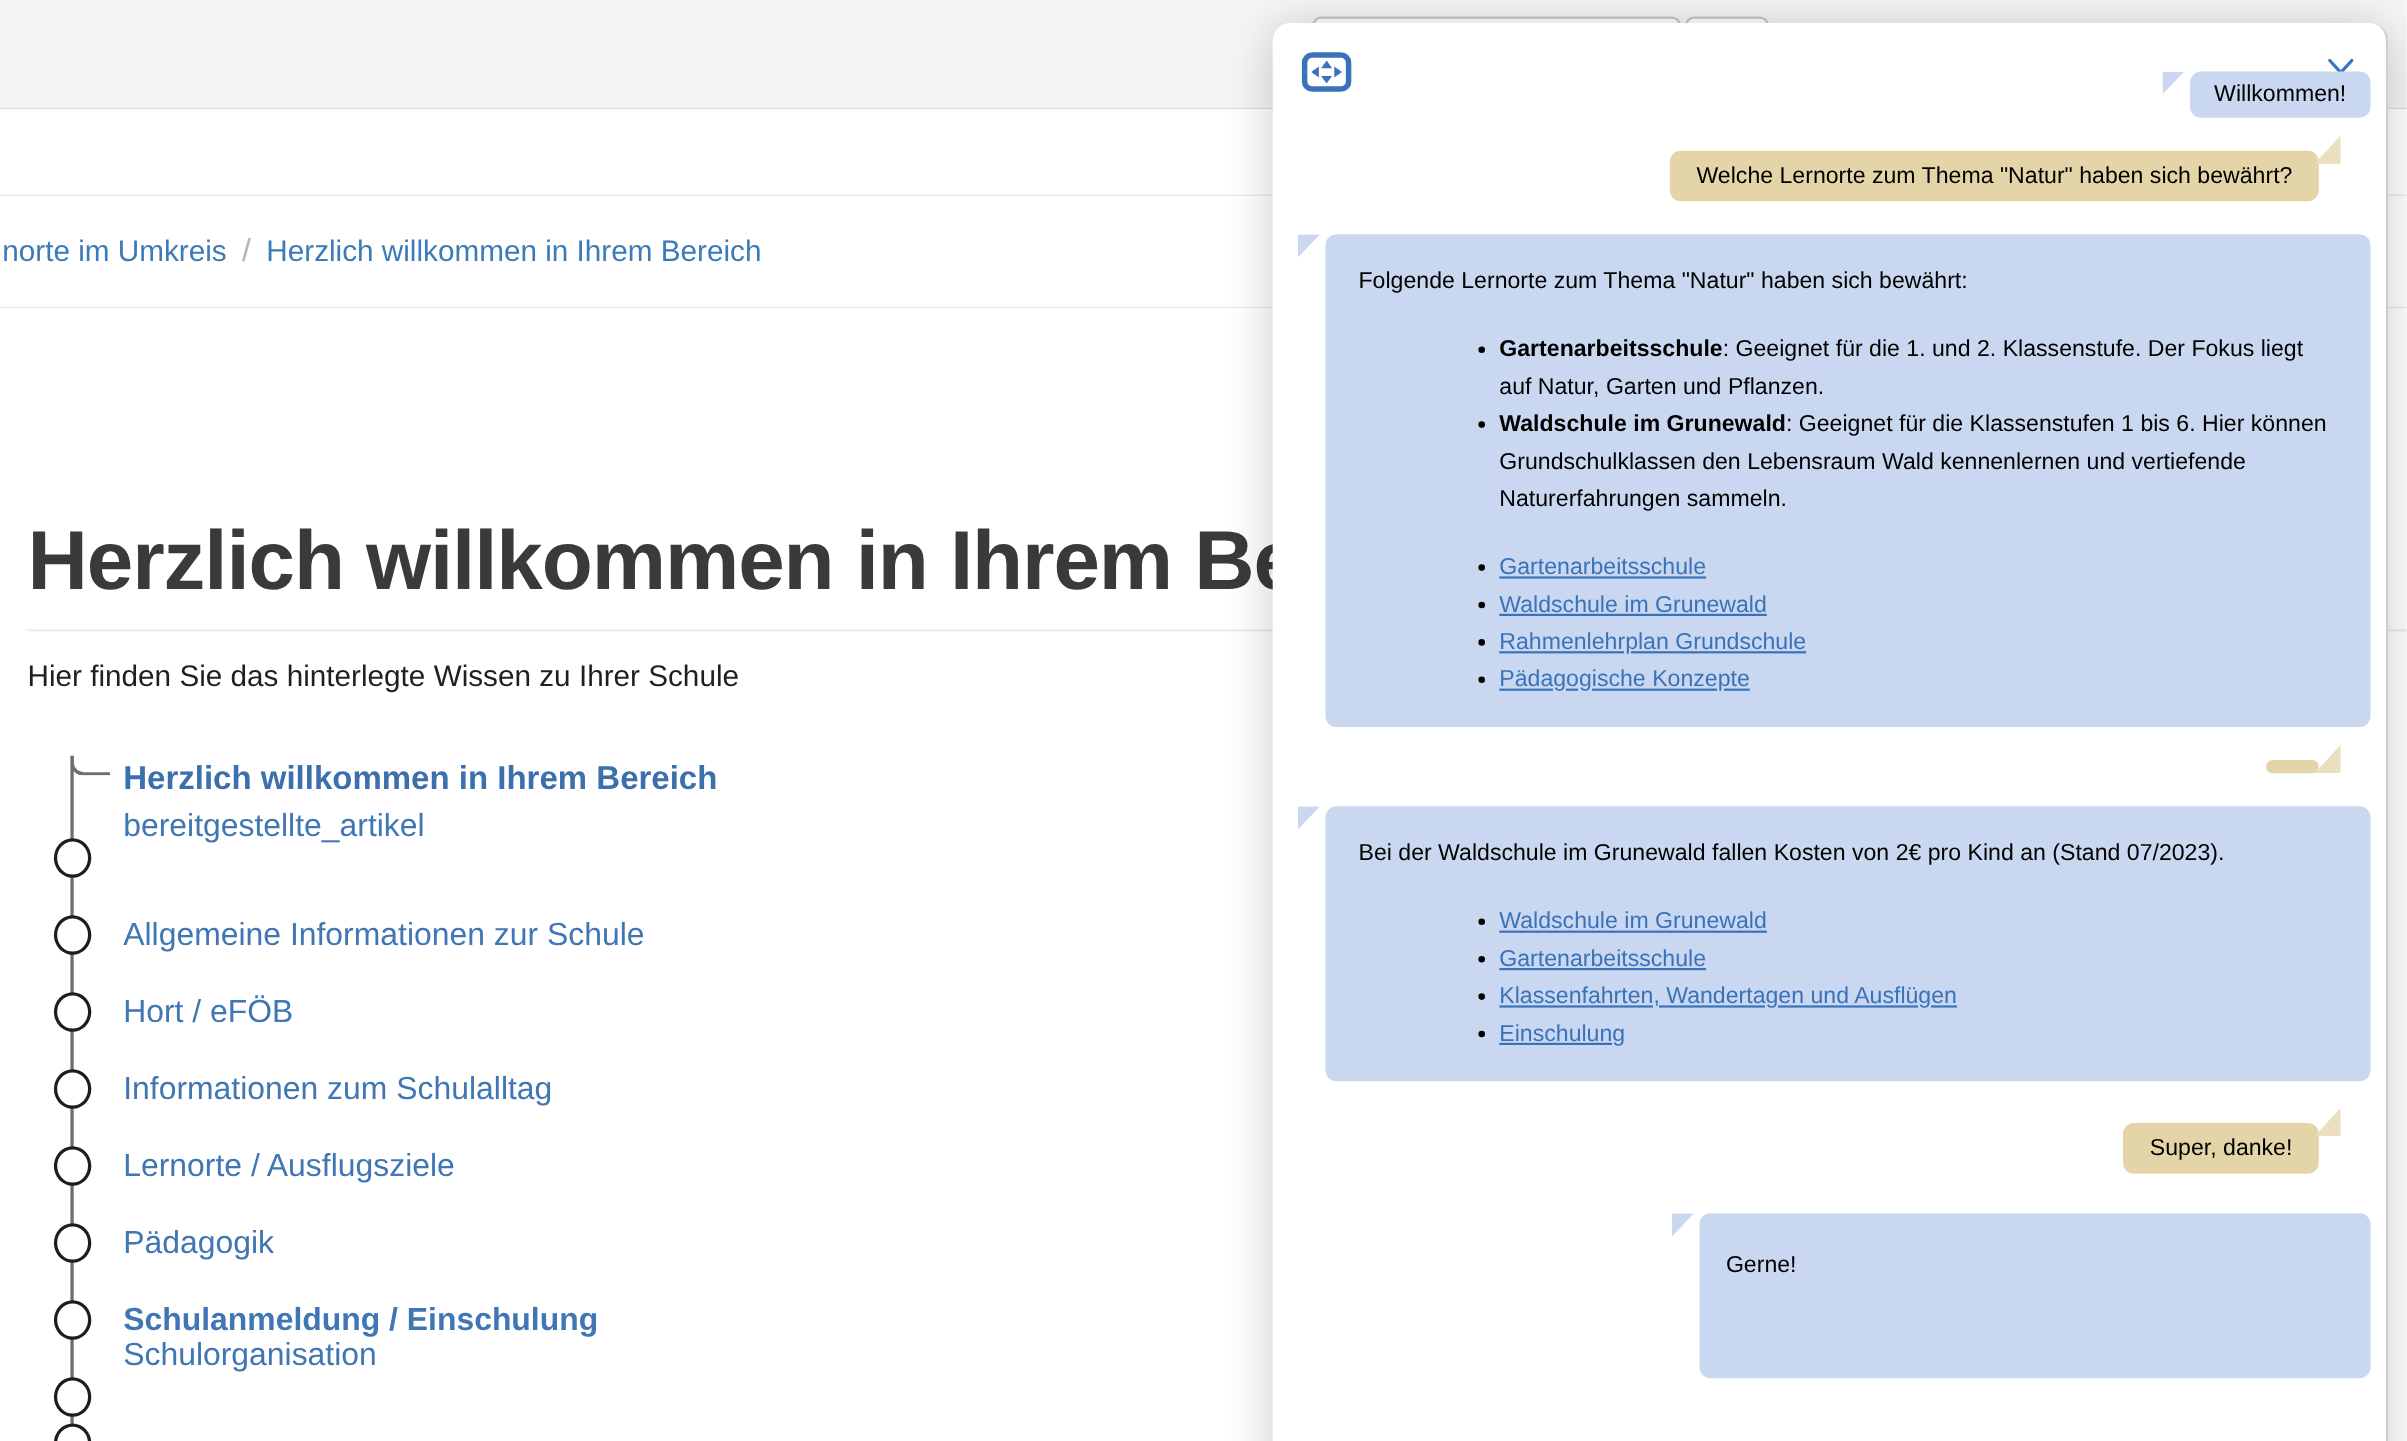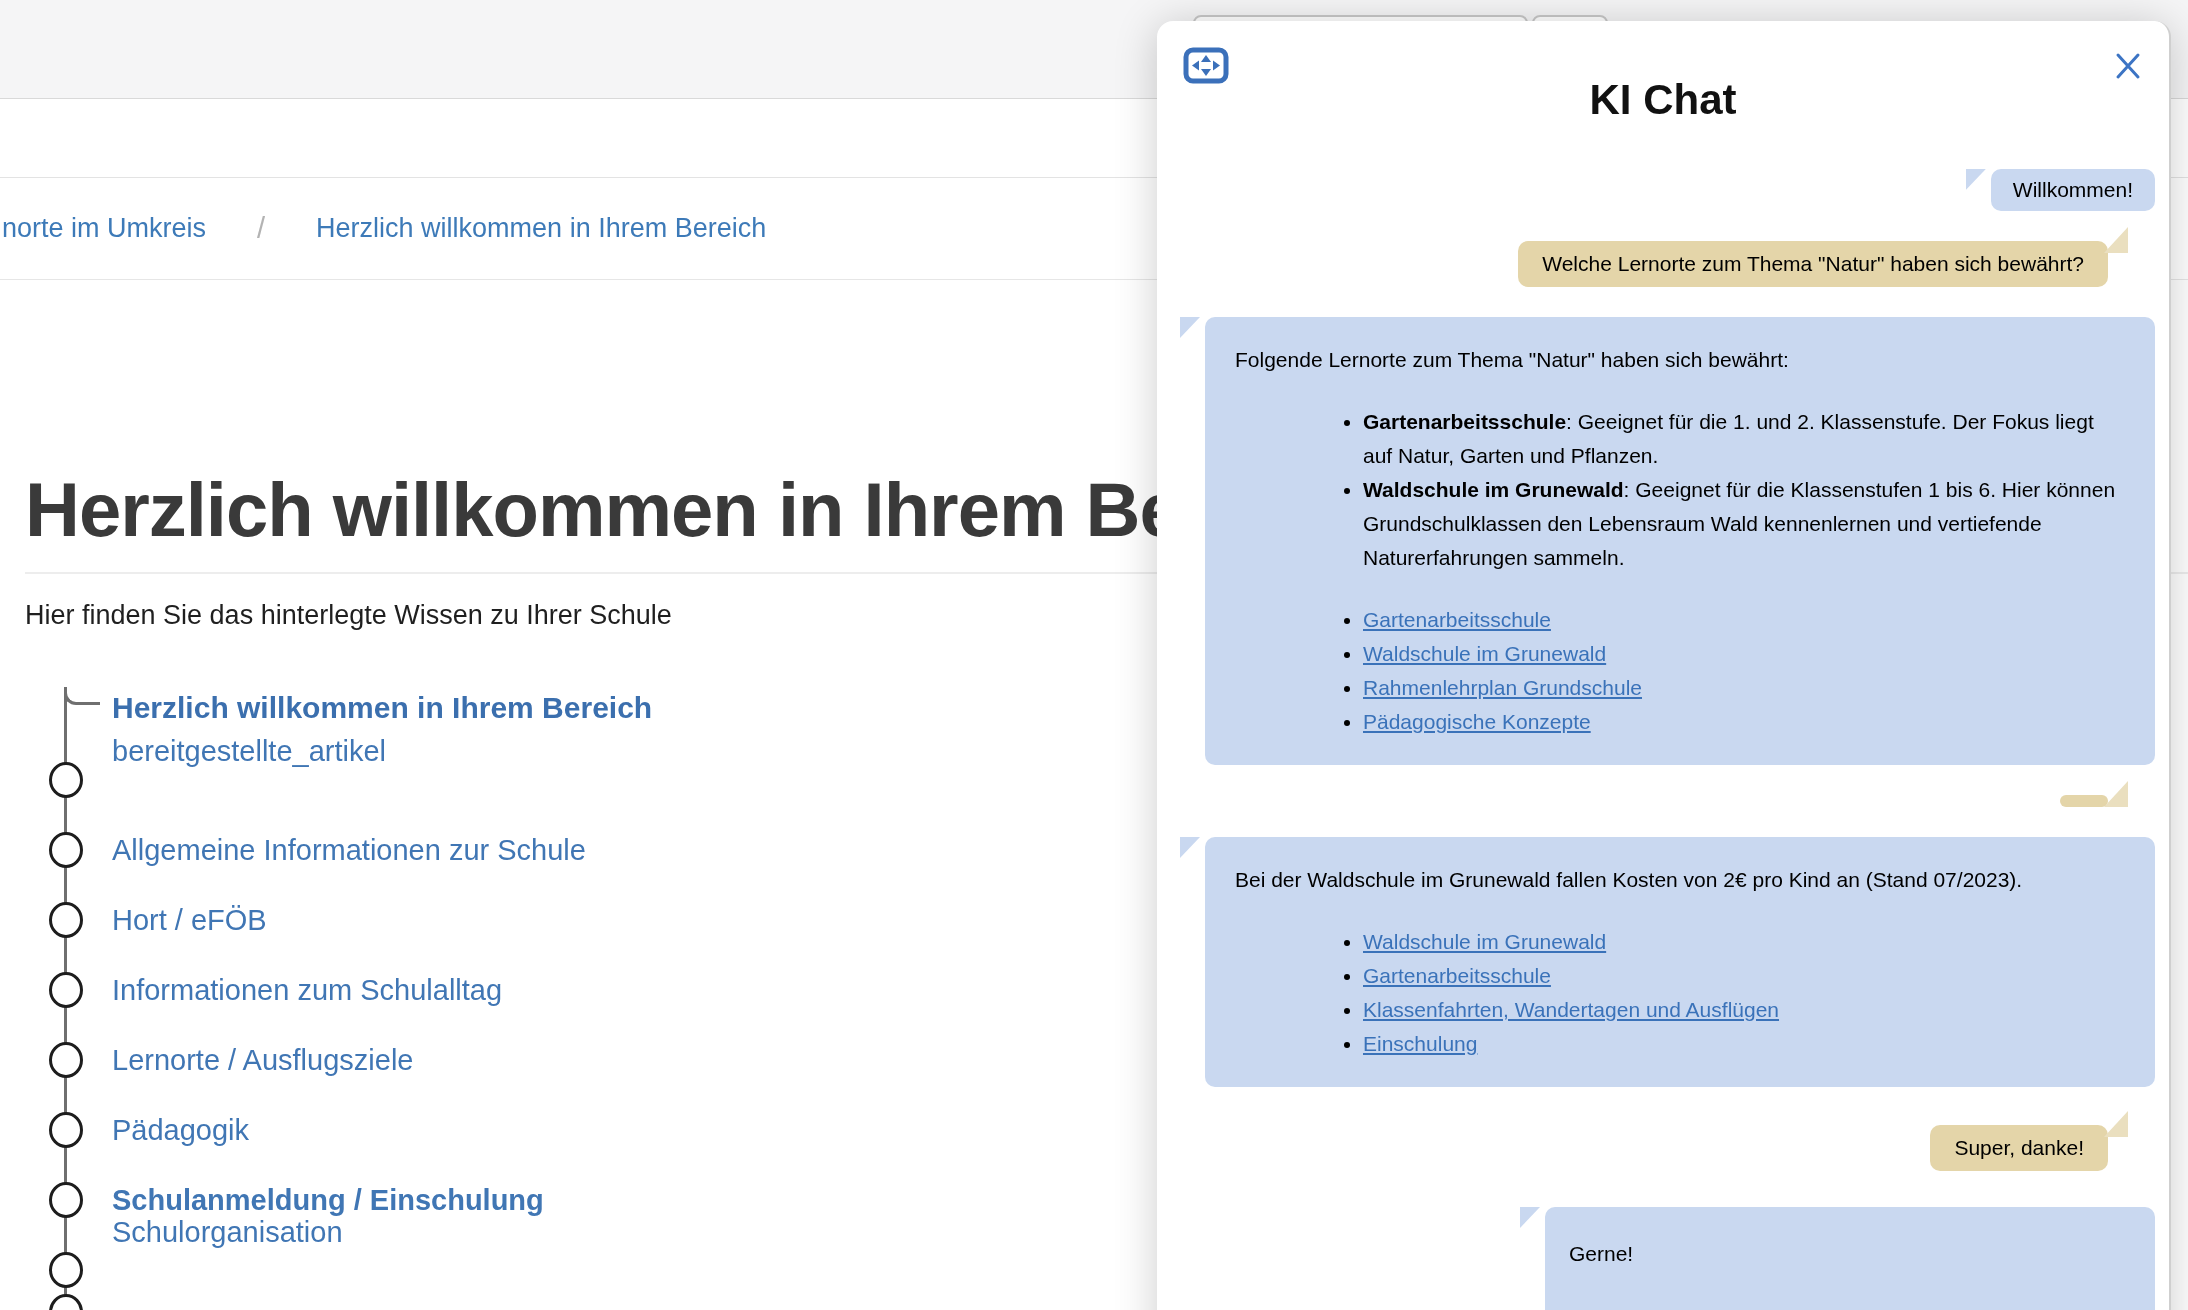--- a/index.html
+++ b/index.html
@@ -7,21 +7,21 @@
     width:2188px;height:1310px;overflow:hidden;position:relative;
     background:#ffffff;font-family:"Liberation Sans","DejaVu Sans",sans-serif;
     -webkit-font-smoothing:antialiased;
   }
   a{text-decoration:none;cursor:pointer;}
 
   
   .band-gray{position:absolute;left:0;top:0;width:2188px;height:98px;background:#f5f5f6;border-bottom:1px solid #d9d9d9;}
   .band-white{position:absolute;left:0;top:99px;width:2188px;height:78px;background:#ffffff;border-bottom:1px solid #e3e3e3;}
   .crumb-row{position:absolute;left:0;top:178px;width:2188px;height:101px;background:#ffffff;border-bottom:1px solid #e6e6e6;
-    display:flex;align-items:center;font-size:27px;gap:37px;}
+    display:flex;align-items:center;font-size:27px;}
   .crumb-row a{color:#3d7ab8;}
   .crumb-sep{color:#b3b3b3;margin:0 14px;font-size:29px;}
   .crumb-parent{margin-left:2px;}
 
   .top-input{position:absolute;left:1193px;top:15px;width:335px;height:44px;background:#fff;
     border:2px solid #c8c8c8;border-radius:8px;z-index:2;box-sizing:border-box;}
   .top-btn{position:absolute;left:1532px;top:15px;width:76px;height:44px;background:#fff;
     border:2px solid #c8c8c8;border-radius:8px;z-index:2;box-sizing:border-box;}
 
   .page-title{position:absolute;left:25px;top:462px;margin:0;font-size:76px;line-height:96px;
@@ -129,21 +129,20 @@
       </svg>
     </span>
   </button>
   <button class="close-btn" title="">
     <span>
       <svg width="30" height="30" viewBox="0 0 30 30">
         <path d="M5 4 L25 26 M25 4 L5 26" stroke="#3c74c4" stroke-width="3" stroke-linecap="round" fill="none"></path>
       </svg>
     </span>
   </button>
-  <h2 class="chat-title">KI Chat</h2>
   <div class="messages" id="messages">
       <div class="msg bot">
         <div class="bubble"><span class="tail"></span><span>Willkommen!</span></div>
       </div>
       <div class="msg user">
         <div class="bubble"><span class="tail"></span><span>Welche Lernorte zum Thema "Natur" haben sich bewährt?</span></div>
       </div>
       <div class="msg bot">
         <div class="bubble rich">
           <span class="tail"></span>

